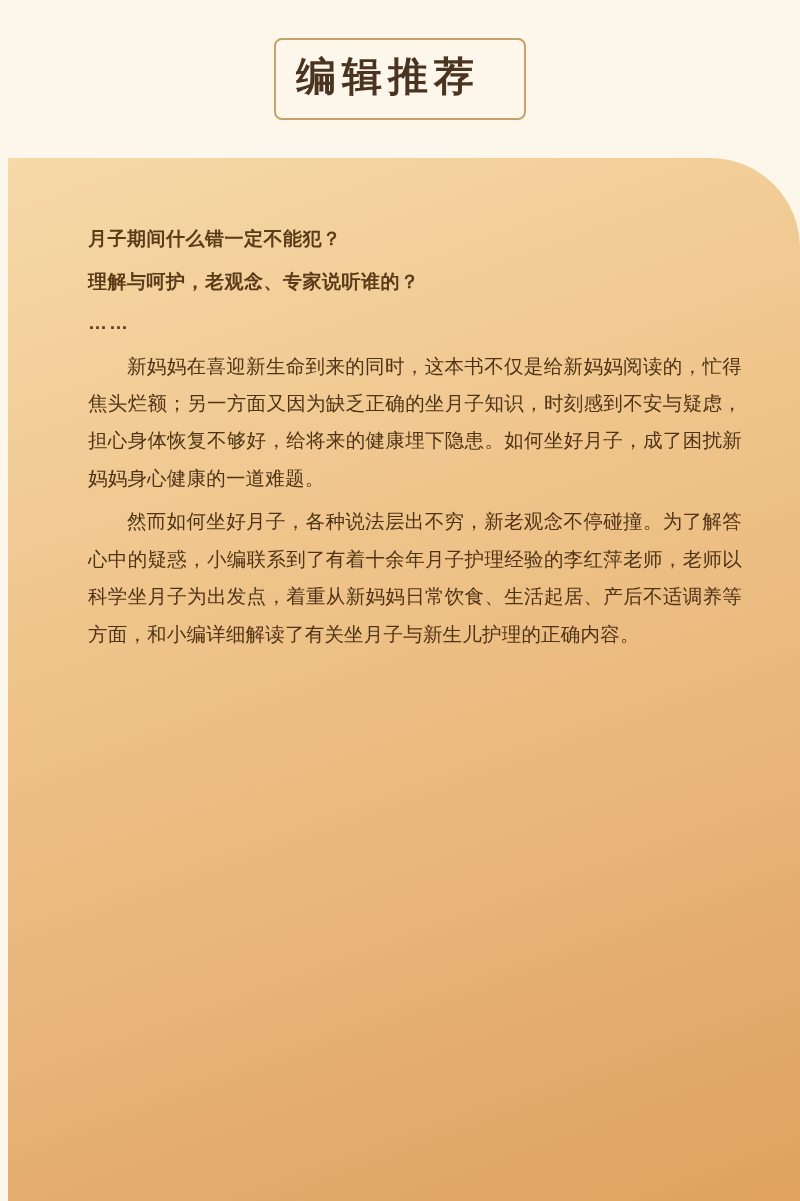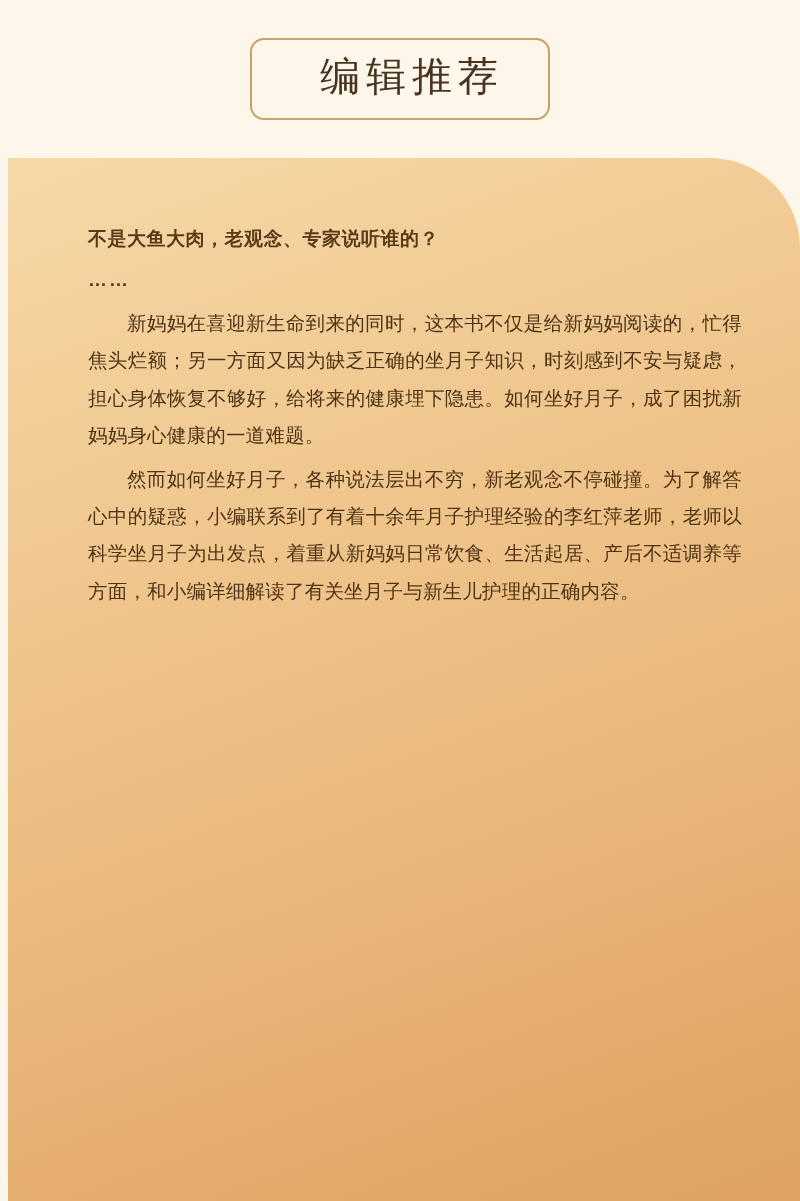--- a/index.html
+++ b/index.html
@@ -19,23 +19,24 @@
   .header {
     position: relative;
     height: 158px;
     background: #fdf6ea;
     display: flex;
     align-items: center;
     justify-content: center;
   }
   .title-box {
     border: 2px solid #c8a06a;
-    border-radius: 14px;
-    padding: 14px 44px 20px 68px;
+    border-radius: 8px;
+    padding: 14px 44px 20px 20px;
     background: transparent;
+    font-weight: bold;
   }
   .title-box .title-text {
     font-family: "Liberation Sans", "DejaVu Sans", sans-serif;
     font-size: 40px;
     letter-spacing: 6px;
     color: #4a3420;
     line-height: 1.1;
     white-space: nowrap;
   }
 
@@ -89,20 +90,21 @@
 
 <div class="header">
   <div class="title-box">
     <div class="title-text">编辑推荐</div>
   </div>
 </div>
 
 <div class="panel">
 
   <div class="qlist">
-    <div class="qitem">不是大鱼大肉，老观念、专家说听谁的？</div>
+    <div class="qitem">月子期间什么错一定不能犯？</div>
+    <div class="qitem">理解与呵护，老观念、专家说听谁的？</div>
     <div class="dots">……</div>
   </div>
 
   <p class="para">新妈妈在喜迎新生命到来的同时，这本书不仅是给新妈妈阅读的，忙得焦头烂额；另一方面又因为缺乏正确的坐月子知识，时刻感到不安与疑虑，担心身体恢复不够好，给将来的健康埋下隐患。如何坐好月子，成了困扰新妈妈身心健康的一道难题。</p>
   <p class="para">然而如何坐好月子，各种说法层出不穷，新老观念不停碰撞。为了解答心中的疑惑，小编联系到了有着十余年月子护理经验的李红萍老师，老师以科学坐月子为出发点，着重从新妈妈日常饮食、生活起居、产后不适调养等方面，和小编详细解读了有关坐月子与新生儿护理的正确内容。</p>
 
 </div>
 
 </body></html>

